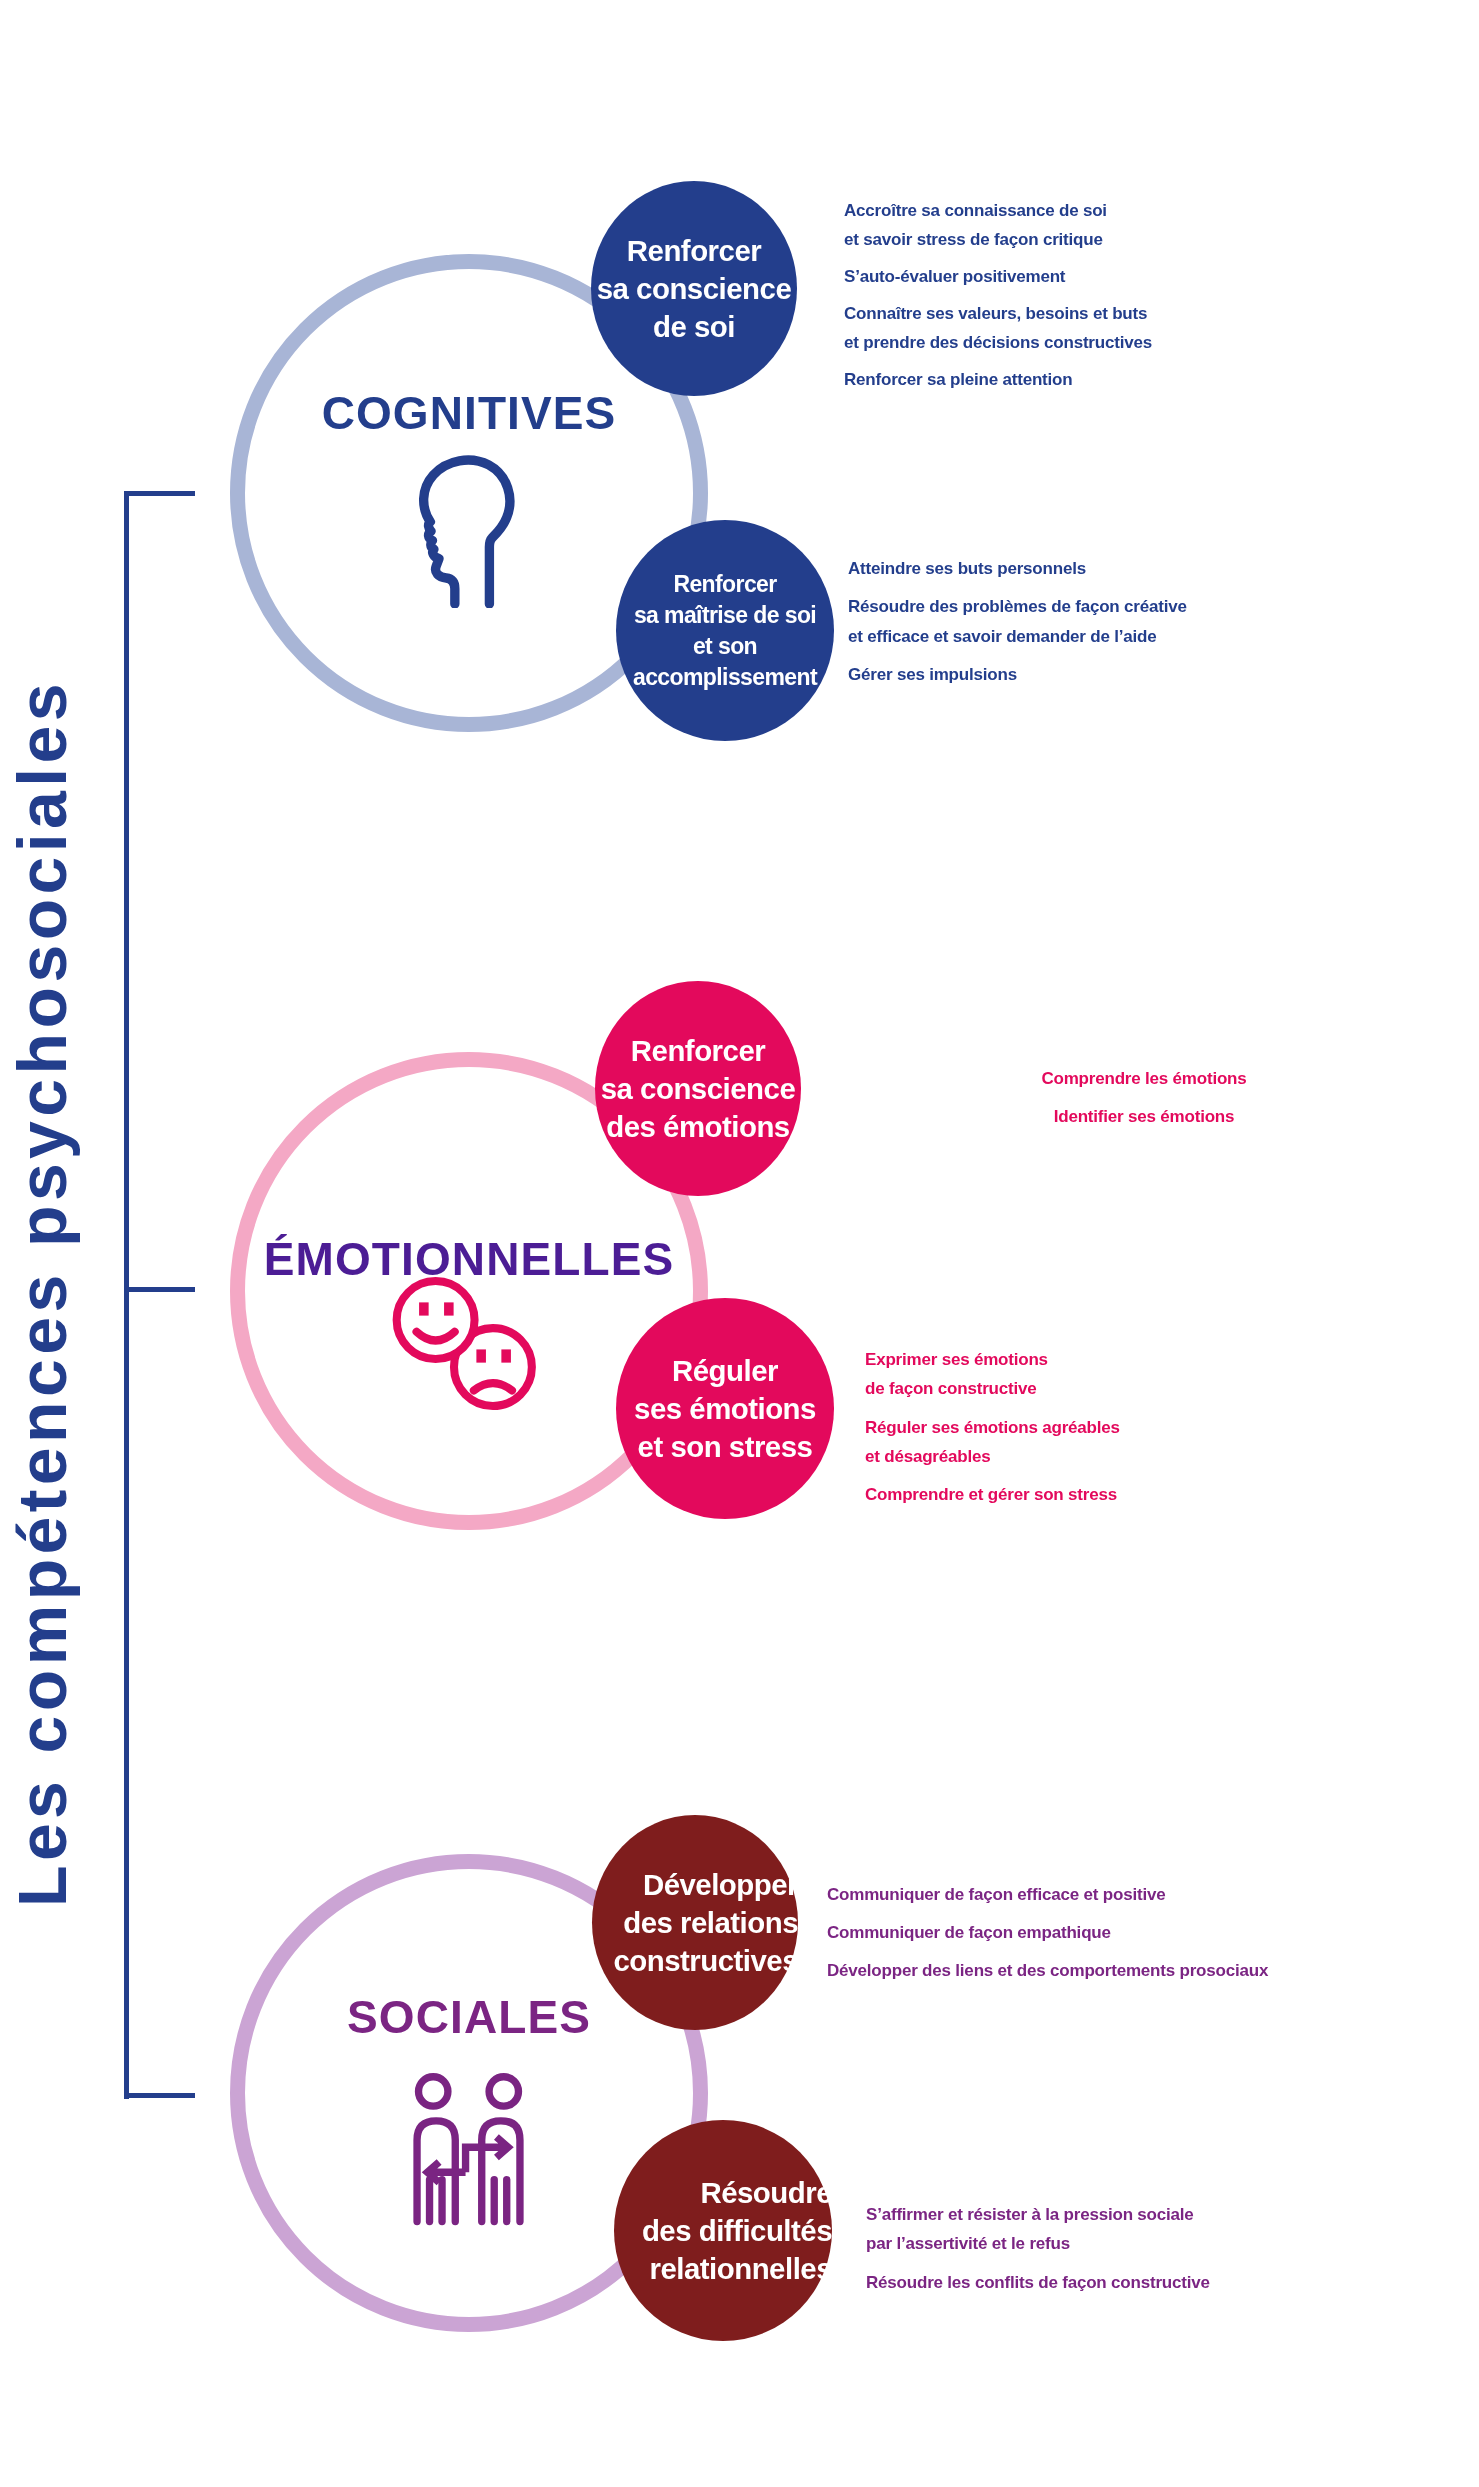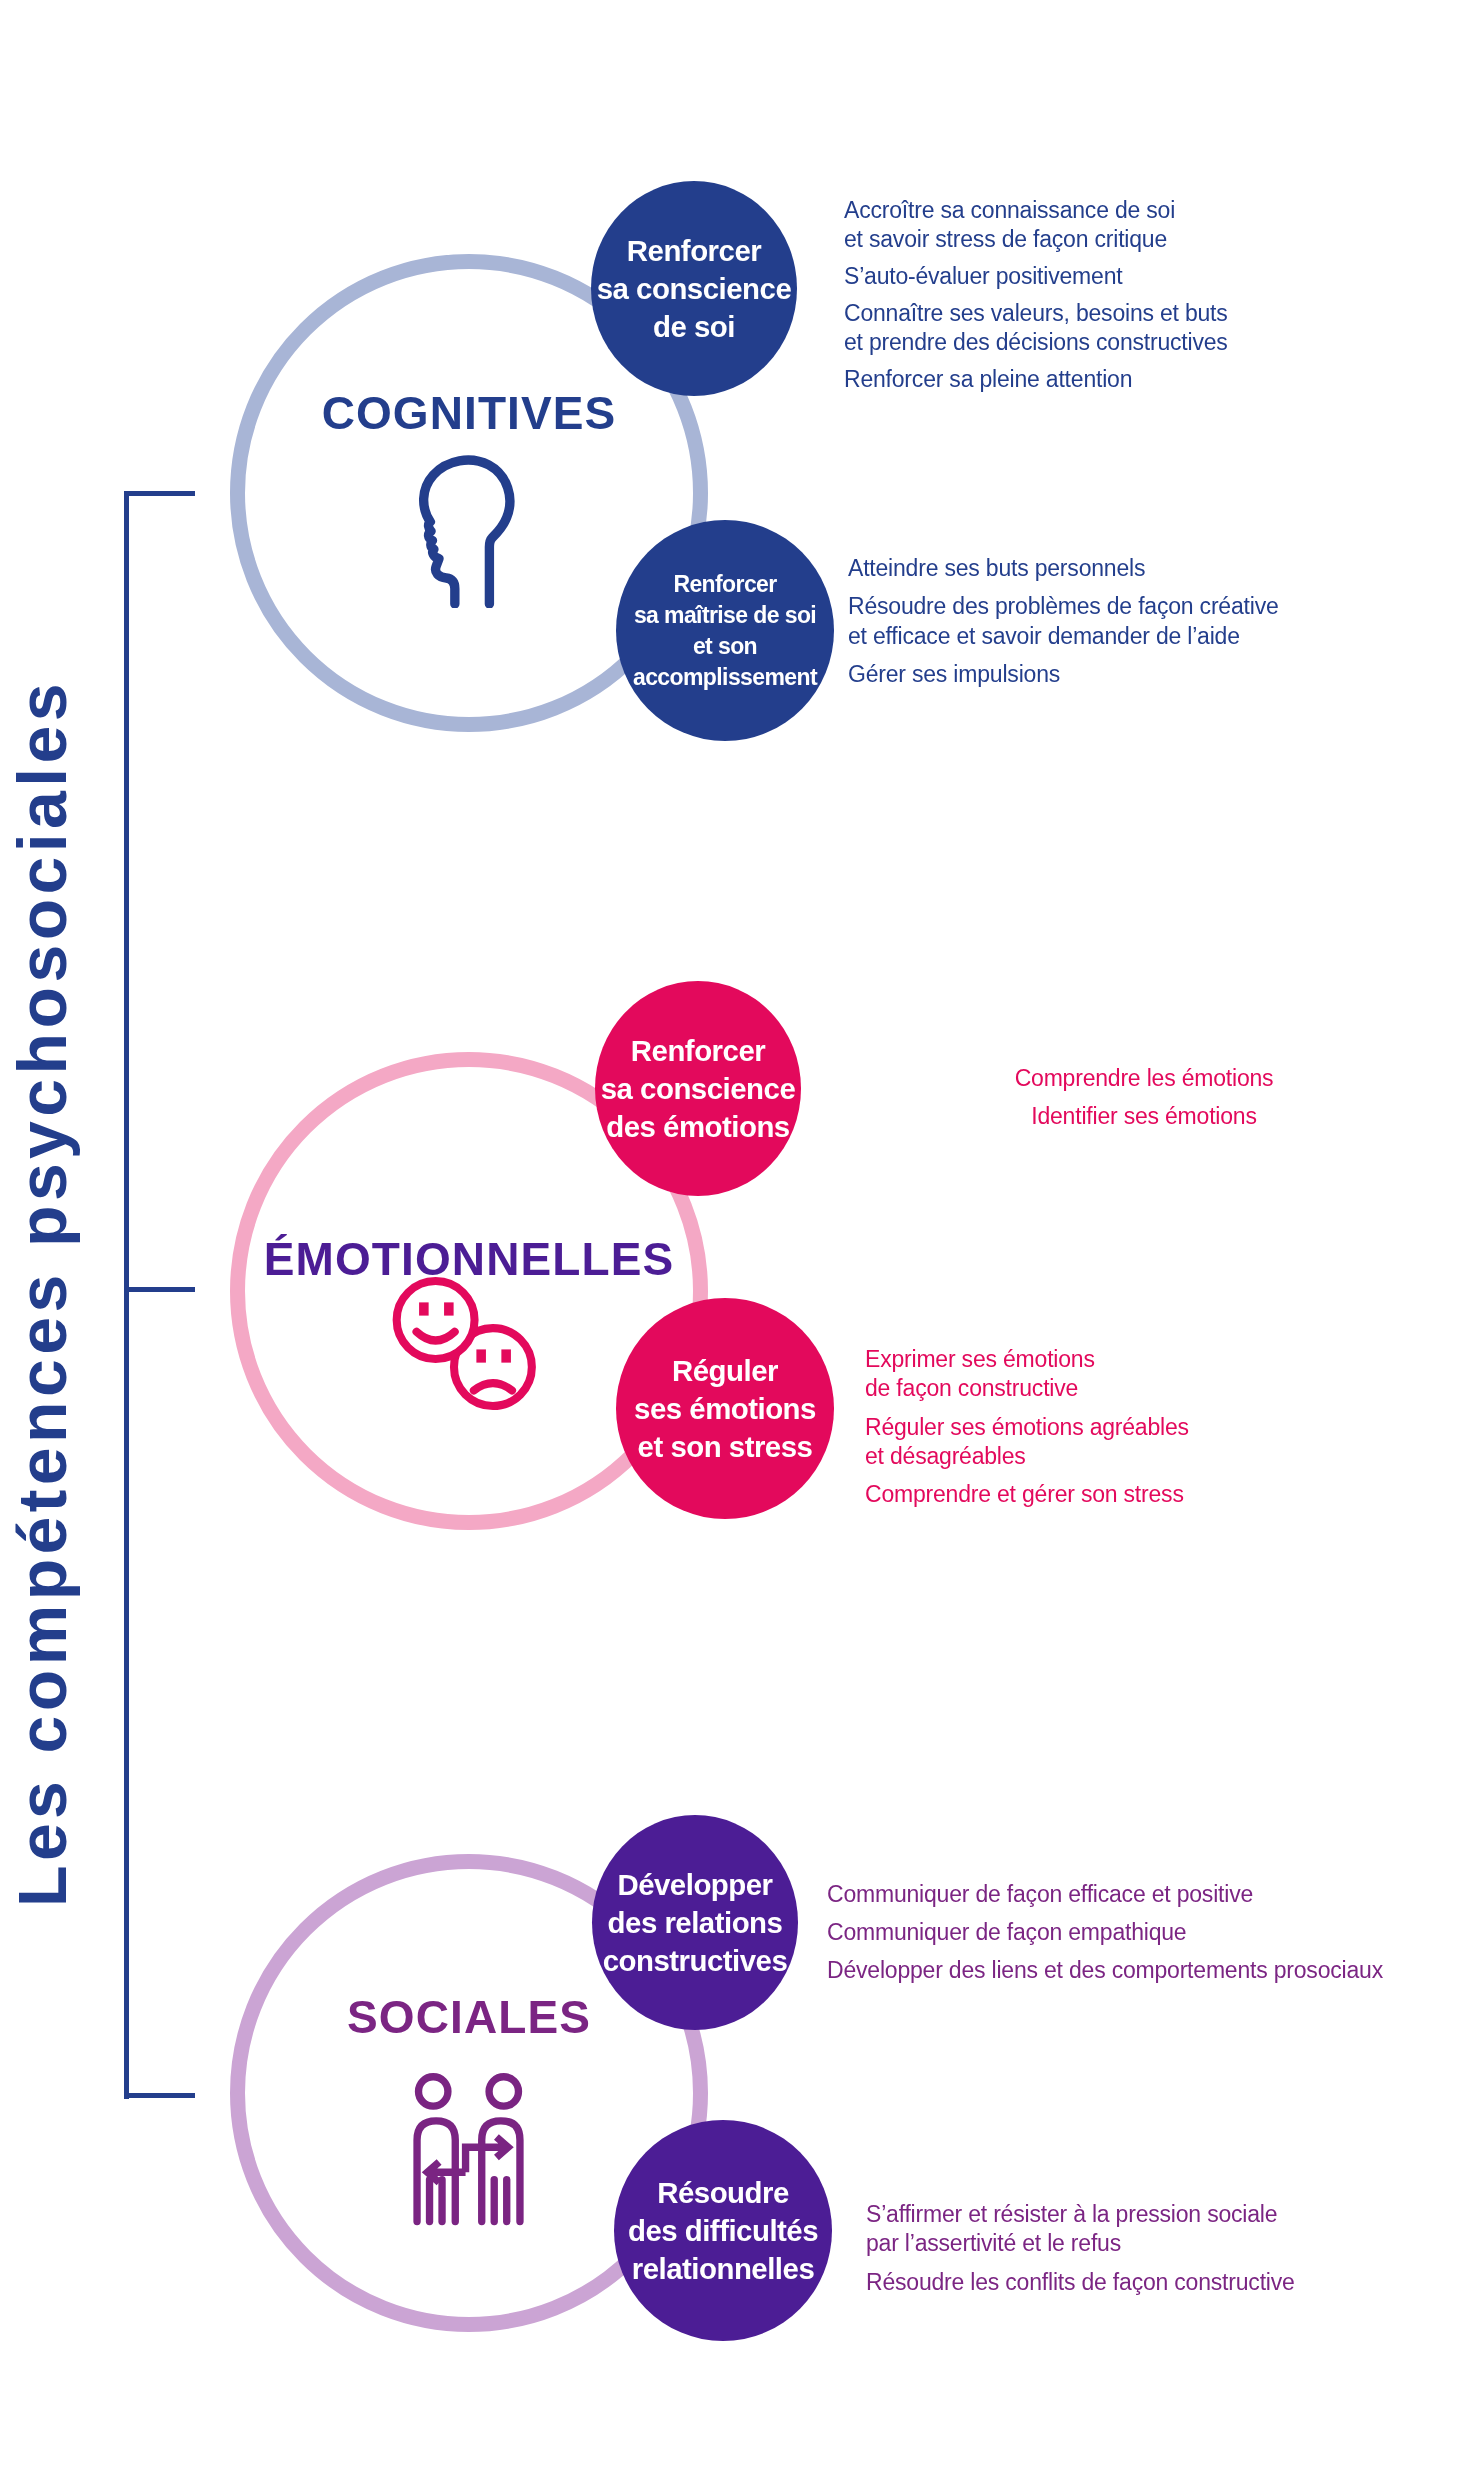--- a/index.html
+++ b/index.html
@@ -20,39 +20,39 @@
   .ring{position:absolute;width:478px;height:478px;border-radius:50%;border:15.5px solid;box-sizing:border-box;}
   .ring-cognitives{left:230px;top:254px;border-color:#A8B5D6;}
   .ring-emotionnelles{left:230px;top:1052px;border-color:#F4A8C5;}
   .ring-sociales{left:230px;top:1854px;border-color:#CBA4D4;}
 
   
   .ebox{position:absolute;border-radius:50%;display:flex;flex-direction:column;
         align-items:center;justify-content:center;text-align:center;color:#ffffff;
         font-weight:bold;font-size:29.4px;line-height:38px;letter-spacing:-0.5px;}
   .ebox span{display:block;}
-  .fill-blue{background:#233E8C;} .fill-pink{background:#E3095C;} .fill-purple{background:#4c1d95;}
+  .fill-blue{background:#233E8C;} .fill-pink{background:#E3095C;} .fill-purple{background:#7f1d1d;align-items:flex-end;}
   .e1{width:206px;height:215px;}
   .e2{width:218px;height:221px;}
   .e-c1{left:591px;top:181px;}
   .e-c2{left:616px;top:520px;font-size:23px;line-height:31px;letter-spacing:-0.6px;}
   .e-e1{left:595px;top:981px;}
   .e-e2{left:616px;top:1298px;}
   .e-s1{left:592px;top:1815px;}
   .e-s2{left:614px;top:2120px;}
 
   
   .sec-label{position:absolute;left:226px;width:486px;text-align:center;font-size:46px;
      font-weight:bold;letter-spacing:1.1px;}
   .label-cognitives{top:386px;color:#233E8C;}
   .label-emotionnelles{top:1232px;color:#4c1d95;}
   .label-sociales{top:1990px;color:#7B2583;}
 
   
-  .bullets{position:absolute;width:618px;font-weight:normal;font-size:23px;line-height:29.4px;
+  .bullets{position:absolute;width:618px;font-weight:bold;font-size:17px;line-height:29.4px;
      letter-spacing:-0.2px;}
   .bullets p{margin:0 0 8.8px 0;}
   .bullets span{display:block;}
   .tx-blue{color:#233E8C;} .tx-pink{color:#E3095C;} .tx-purple{color:#7B2583;}
   .b-c1{left:844px;top:196px;} .b-c1 p{margin-bottom:7.4px;}
   .b-c2{left:848px;top:554px;}
   .b-e1{left:835px;top:1064px;text-align:center;}
   .b-e2{left:865px;top:1345px;}
   .b-s1{left:827px;top:1880px;}
   .b-s2{left:866px;top:2200px;}

